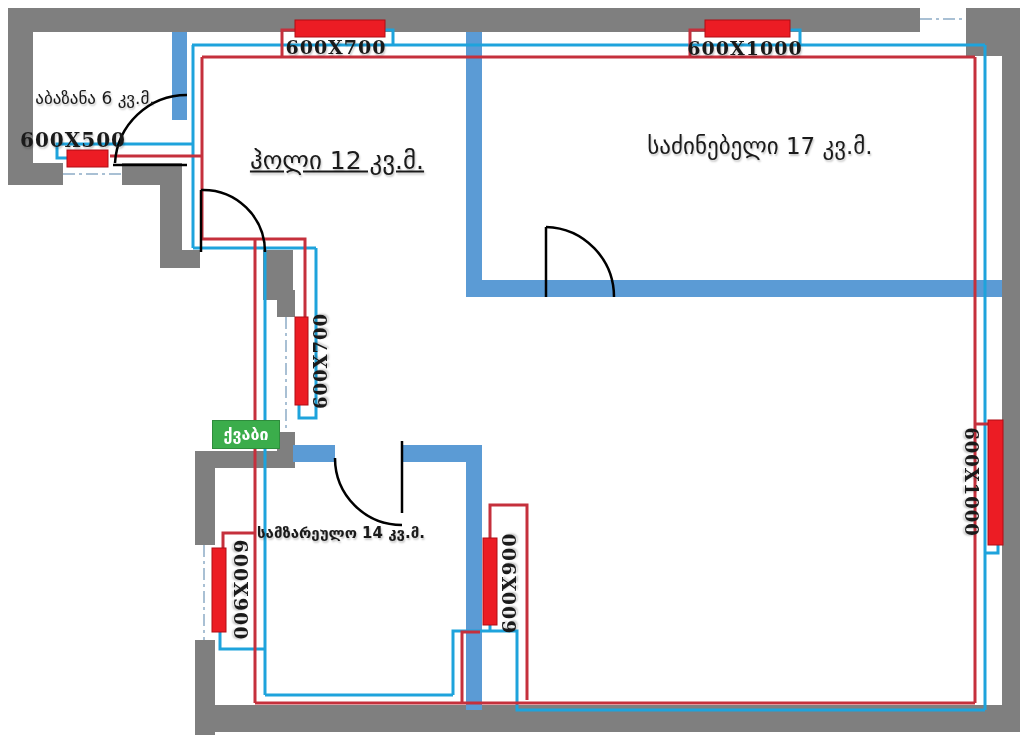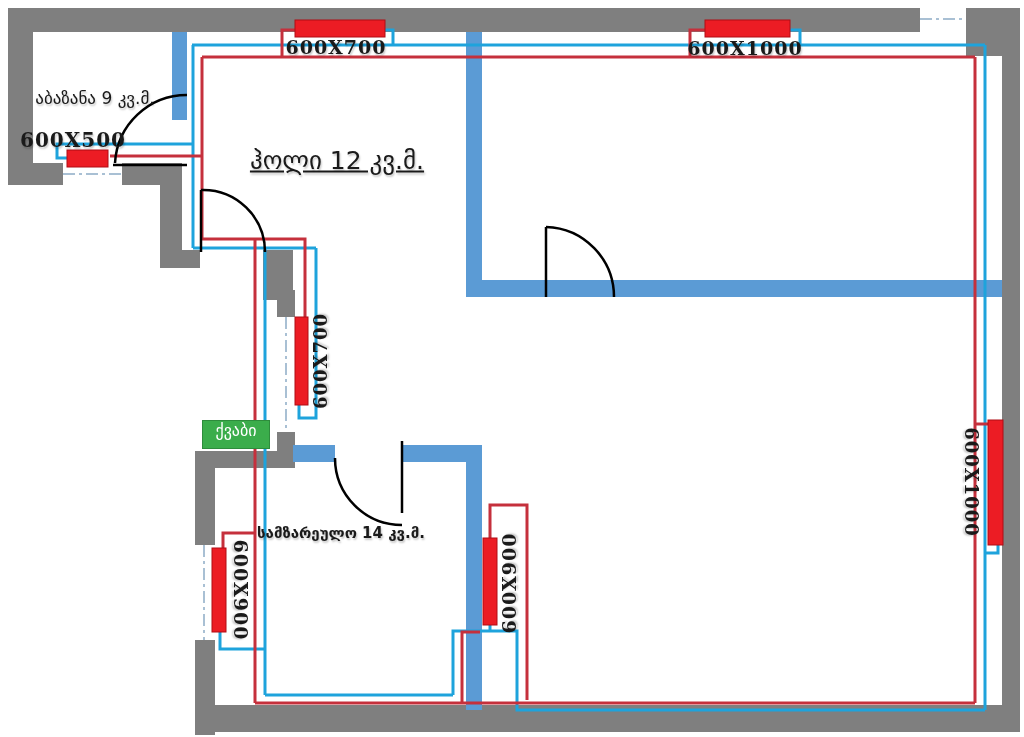--- a/index.html
+++ b/index.html
@@ -12,23 +12,23 @@
   .pipe-blue{stroke:var(--pipe-blue,#1ea3dc);stroke-width:3;fill:none;}
   .radiator{fill:var(--radiator-red,#ec1c24);stroke:#b00d14;stroke-width:1;}
   .door{stroke:#000;stroke-width:2.5;fill:none;}
   .window{stroke:var(--window-line,#a9c0d4);stroke-width:2;fill:none;stroke-dasharray:12 4 3 4;}
   .lbl{position:absolute;white-space:nowrap;color:var(--label-black,#1a1a1a);
        transform:translate(-50%,-50%);text-shadow:1px 2px 2px rgba(0,0,0,0.22);line-height:1;}
   .room-lbl{font-family:"DejaVu Sans",sans-serif;}
   .size-lbl{font-family:"DejaVu Serif",serif;font-weight:bold;letter-spacing:1px;}
   .rot90{transform:translate(-50%,-50%) rotate(90deg);}
   .rotm90{transform:translate(-50%,-50%) rotate(-90deg);}
-  #boiler-box{position:absolute;left:202px;top:420px;width:66px;height:27px;
+  #boiler-box{position:absolute;left:212px;top:420px;width:66px;height:27px;
       background:var(--boiler-green,#3bad4b);border:1px solid #2e8c3c;
-      display:flex;align-items:flex-start;justify-content:center;}
+      display:flex;align-items:center;justify-content:center;font-weight:bold;}
   #boiler-box span{color:#fff;font-size:16px;font-family:"DejaVu Sans",sans-serif;}
 </style>
 </head>
 <body>
 
 <div id="plan">
 
   <svg width="1024" height="737" viewBox="0 0 1024 737">
 
     <g>
@@ -113,22 +113,23 @@
       <path class="door" d="M187,95 A72,72 0 0 0 115,163"></path>
       <line class="door" x1="201" y1="190" x2="201" y2="252"></line>
       <path class="door" d="M201,190 A62,62 0 0 1 265,252"></path>
       <line class="door" x1="402" y1="441" x2="402" y2="513"></line>
       <path class="door" d="M335,458 A67,67 0 0 0 402,525"></path>
       <line class="door" x1="546" y1="227" x2="546" y2="297"></line>
       <path class="door" d="M546,227 A70,70 0 0 1 614,297"></path>
     </g>
   </svg>
 
-  <div class="lbl room-lbl" style="left:95px;top:98px;font-size:17px;">აბაზანა 9 კვ.მ.</div>
+  <div class="lbl room-lbl" style="left:95px;top:98px;font-size:17px;">აბაზანა 6 კვ.მ.</div>
   <div class="lbl room-lbl" style="left:337px;top:160px;font-size:25px;text-decoration:underline;">ჰოლი 12 კვ.მ.</div>
+  <div class="lbl room-lbl" style="left:760px;top:146px;font-size:23px;">საძინებელი 17 კვ.მ.</div>
   <div class="lbl room-lbl" style="left:341px;top:533px;font-size:15px;font-weight:bold;">სამზარეულო 14 კვ.მ.</div>
 
   <div class="lbl size-lbl" style="left:73px;top:140px;font-size:20px;text-align:right;">600X500</div>
   <div class="lbl size-lbl" style="left:336px;top:47px;font-size:19px;">600X700</div>
   <div class="lbl size-lbl" style="left:745px;top:48px;font-size:19px;">600X1000</div>
   <div class="lbl size-lbl rotm90" style="left:321px;top:361px;font-size:18px;">600X700</div>
   <div class="lbl size-lbl rot90" style="left:240px;top:590px;font-size:19px;">600X900</div>
   <div class="lbl size-lbl rotm90" style="left:509px;top:583px;font-size:19px;">600X900</div>
   <div class="lbl size-lbl rot90" style="left:971px;top:482px;font-size:18px;">600X1000</div>
 

